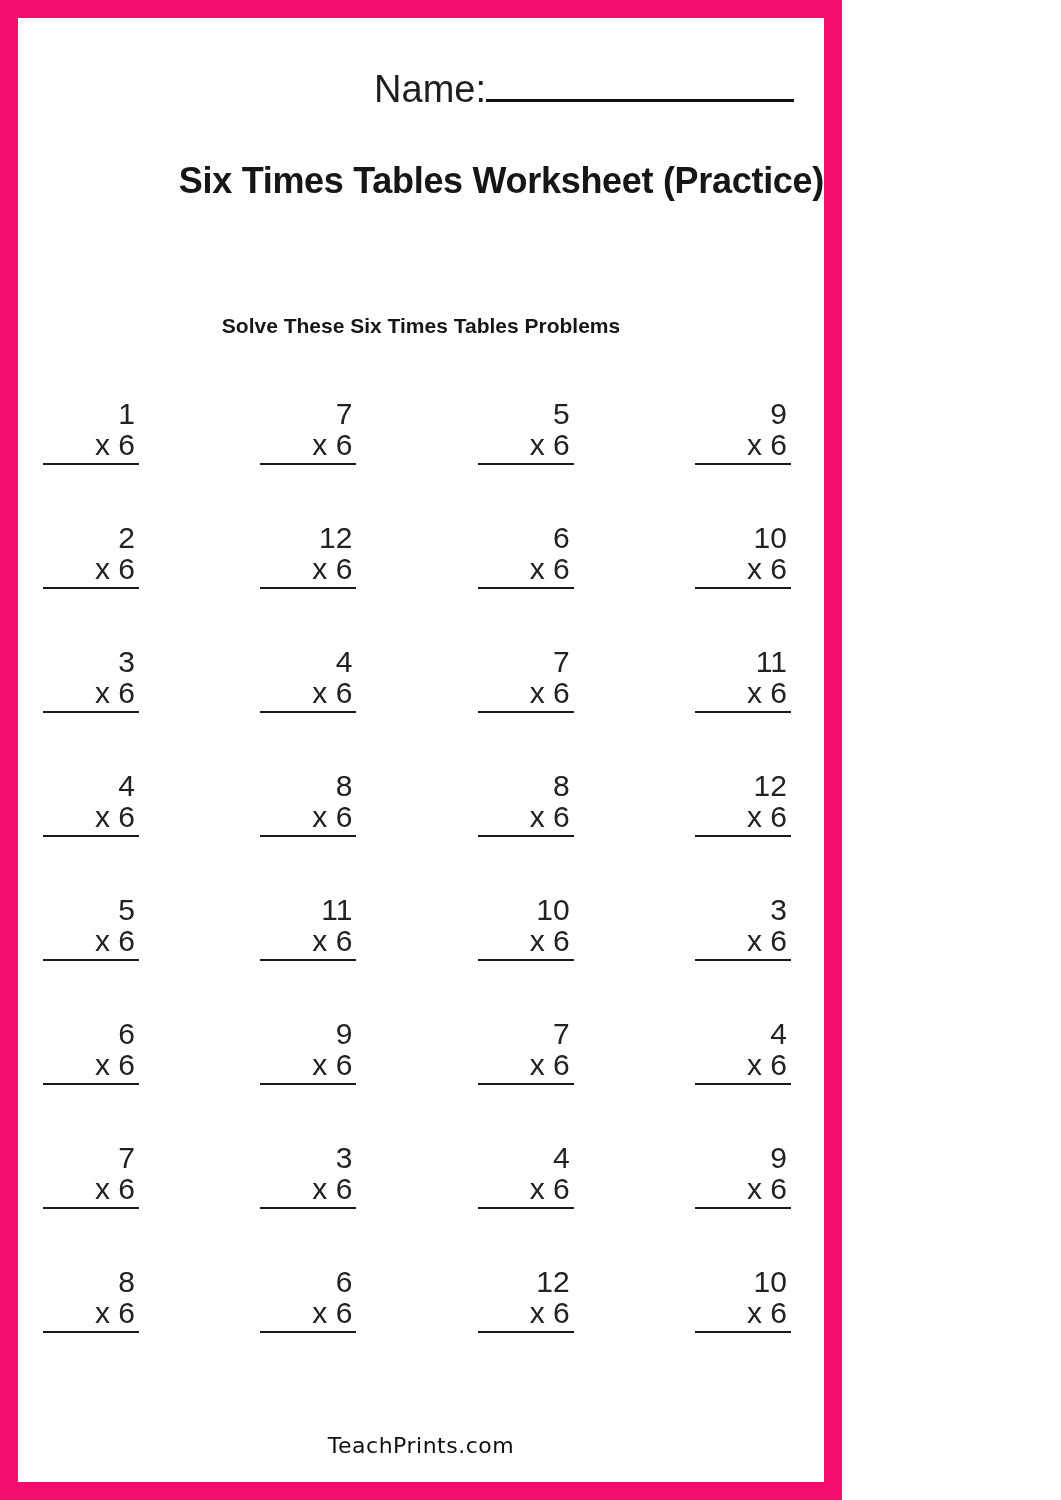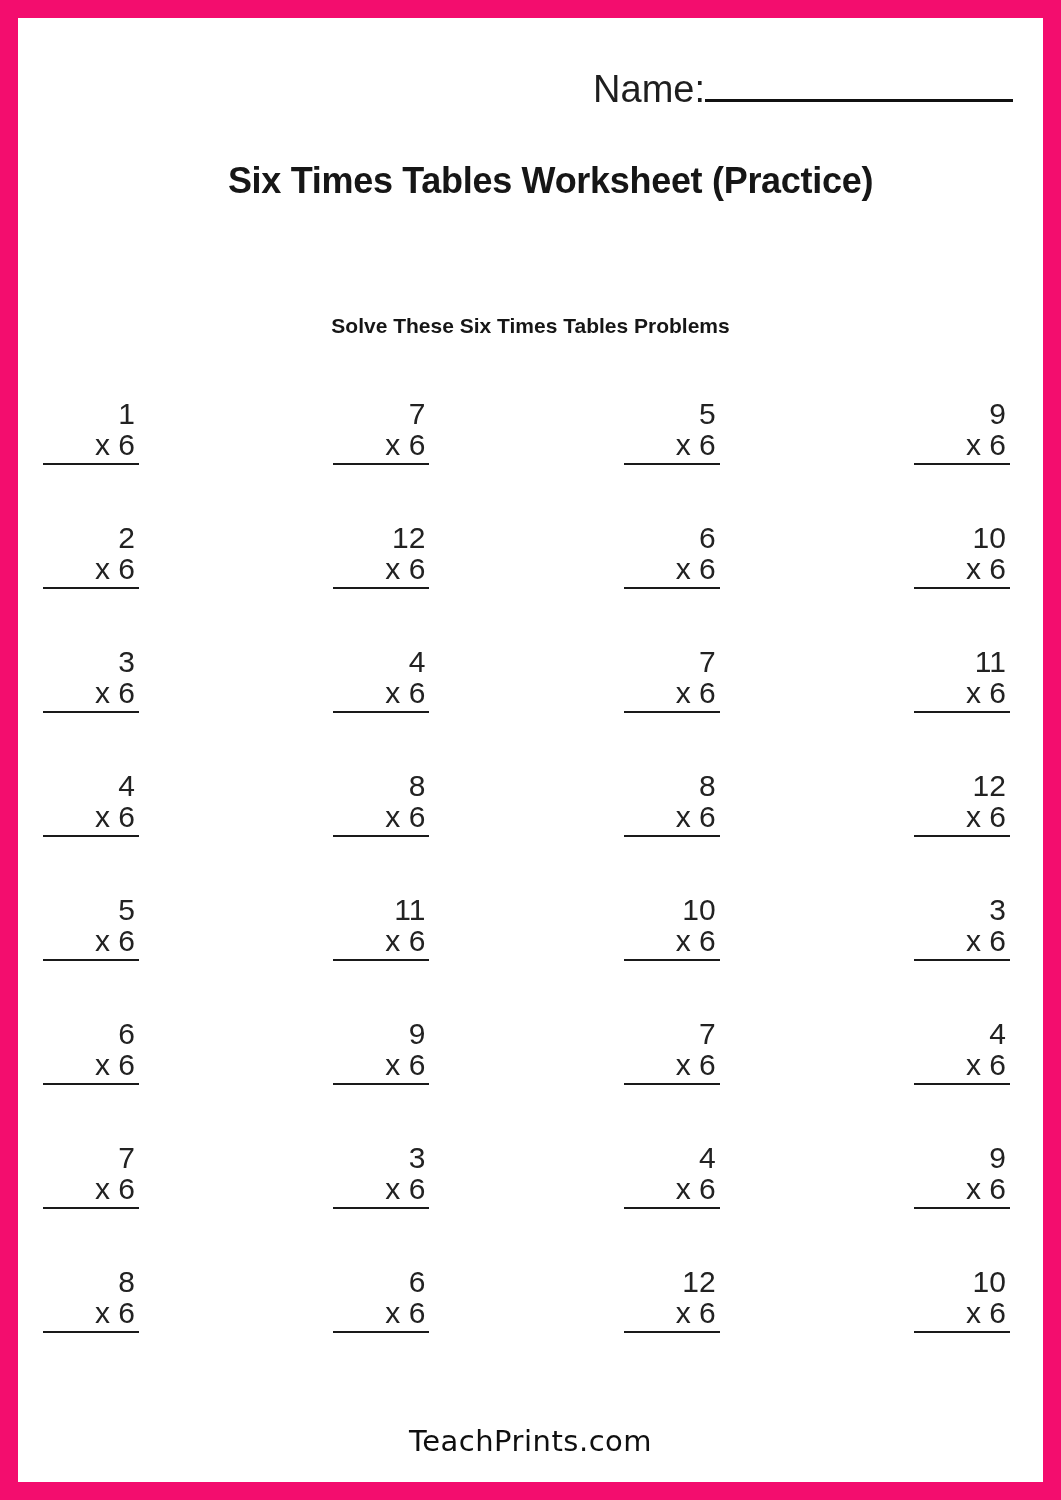--- a/index.html
+++ b/index.html
@@ -2,21 +2,21 @@
 <html><head>
 <meta charset="utf-8">
 <style>
   html, body {
     margin: 0;
     padding: 0;
     background: #ffffff;
   }
   .frame {
     box-sizing: border-box;
-    width: 1061px;
+    width: 842px;
     height: 1500px;
     background: #ffffff;
     border: 18px solid #F30D6E;
     position: relative;
     font-family: "Liberation Sans", sans-serif;
     color: #1e1e1e;
     overflow: hidden;
   }
   .name-row {
     margin-top: 43px;
@@ -27,21 +27,21 @@
     white-space: nowrap;
   }
   .name-line {
     display: inline-block;
     width: 308px;
     height: 38px;
     border-bottom: 3px solid #111111;
   }
   .title {
     margin: 48px 0 0 0;
-    text-align: center;
+    text-align: right;
     font-size: 36px;
     font-weight: bold;
     line-height: 44px;
     letter-spacing: -0.3px;
     color: #161616;
     padding-left: 40px;
   }
   .subtitle {
     margin: 108px 0 0 0;
     text-align: center;
@@ -73,21 +73,21 @@
     padding-right: 4px;
     color: #222222;
   }
   .footer {
     position: absolute;
     left: 0;
     right: 0;
     bottom: 24px;
     text-align: center;
     font-family: "DejaVu Sans", sans-serif;
-    font-size: 29px;
+    font-size: 22px;
     letter-spacing: 0.5px;
     color: #0f0f0f;
   }
 </style>
 </head>
 <body>
 
 <div class="frame">
 
   <div class="name-row">

